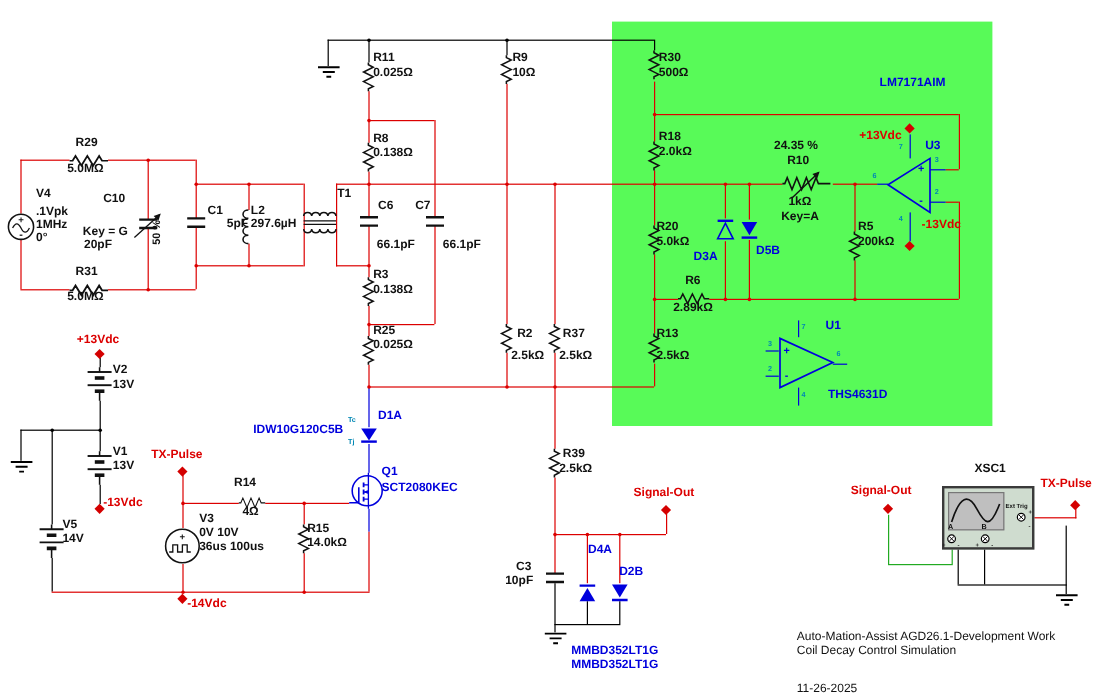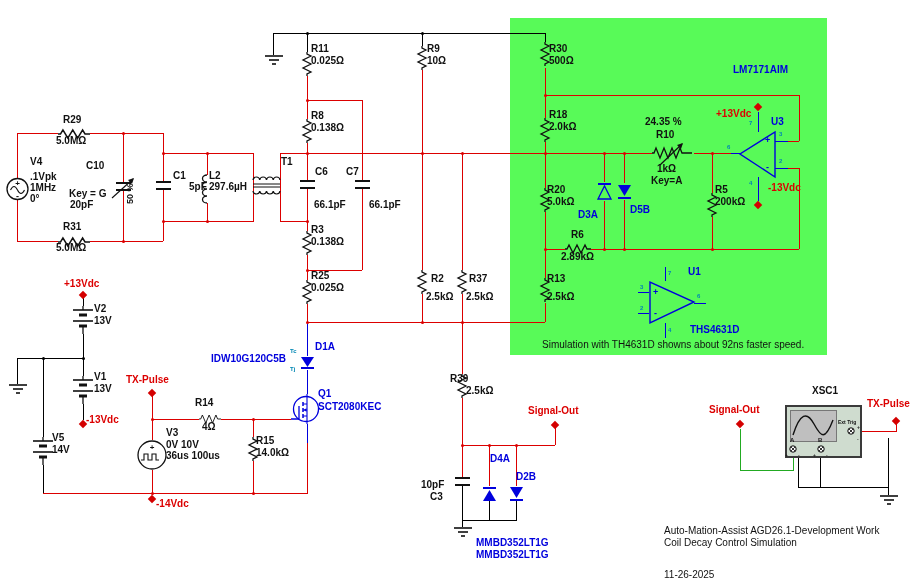--- a/index.html
+++ b/index.html
@@ -556,21 +556,20 @@
   <span class="lb" style="left:571px;top:230px">R6</span>
   <span class="lb" style="left:561px;top:252px">2.89kΩ</span>
   <span class="lb" style="left:547px;top:274px">R13</span>
   <span class="lb" style="left:547px;top:292px">2.5kΩ</span>
   <span class="lb bl" style="left:733px;top:65px">LM7171AIM</span>
   <span class="lb bl" style="left:771px;top:117px">U3</span>
   <span class="lb rd" style="left:716px;top:109px">+13Vdc</span>
   <span class="lb rd" style="left:768px;top:183px">-13Vdc</span>
   <span class="lb bl" style="left:688px;top:267px">U1</span>
   <span class="lb bl" style="left:690px;top:325px">THS4631D</span>
-  <span class="lb nt" style="left:542px;top:340px">Simulation with TH4631D showns about 92ns faster speed.</span>
 
   <span class="lb tl" style="left:779px;top:131px">3</span>
   <span class="lb tl" style="left:779px;top:158px">2</span>
   <span class="lb tl" style="left:727px;top:144px">6</span>
   <span class="lb tl" style="left:749px;top:120px">7</span>
   <span class="lb tl" style="left:749px;top:180px">4</span>
   <span class="lb tl" style="left:640px;top:284px">3</span>
   <span class="lb tl" style="left:640px;top:305px">2</span>
   <span class="lb tl" style="left:697px;top:293px">6</span>
   <span class="lb tl" style="left:668px;top:270px">7</span>
@@ -593,24 +592,24 @@
   <span class="lb" style="left:256px;top:436px">R15</span>
   <span class="lb" style="left:256px;top:448px">14.0kΩ</span>
   <span class="lb bl" style="left:315px;top:342px">D1A</span>
   <span class="lb bl" style="left:211px;top:354px">IDW10G120C5B</span>
   <span class="lb tl" style="left:290px;top:348px">Tc</span>
   <span class="lb tl" style="left:290px;top:366px">Tj</span>
   <span class="lb bl" style="left:318px;top:389px">Q1</span>
   <span class="lb bl" style="left:318px;top:402px">SCT2080KEC</span>
   <span class="lb rd" style="left:156px;top:499px">-14Vdc</span>
 
-  <span class="lb" style="left:450px;top:374px">R39</span>
+  <span class="lb" style="left:469px;top:374px">R39</span>
   <span class="lb" style="left:466px;top:386px">2.5kΩ</span>
   <span class="lb rd" style="left:528px;top:406px">Signal-Out</span>
-  <span class="lb" style="left:430px;top:492px">C3</span>
+  <span class="lb" style="left:430px;top:468px">C3</span>
   <span class="lb" style="left:421px;top:480px">10pF</span>
   <span class="lb bl" style="left:490px;top:454px">D4A</span>
   <span class="lb bl" style="left:516px;top:472px">D2B</span>
   <span class="lb bl" style="left:476px;top:538px">MMBD352LT1G</span>
   <span class="lb bl" style="left:476px;top:550px">MMBD352LT1G</span>
 
   <span class="lb rd" style="left:709px;top:405px">Signal-Out</span>
   <span class="lb rd" style="left:867px;top:399px">TX-Pulse</span>
   <span class="lb" style="left:812px;top:386px">XSC1</span>
   <span class="lb" style="left:790px;top:437px;font-size:6px">A</span>

